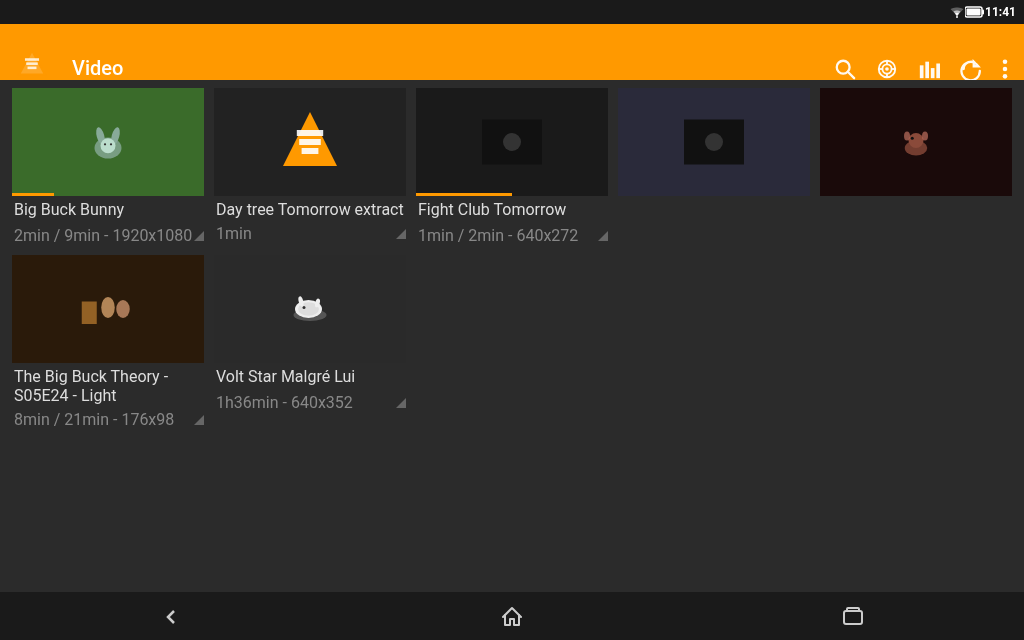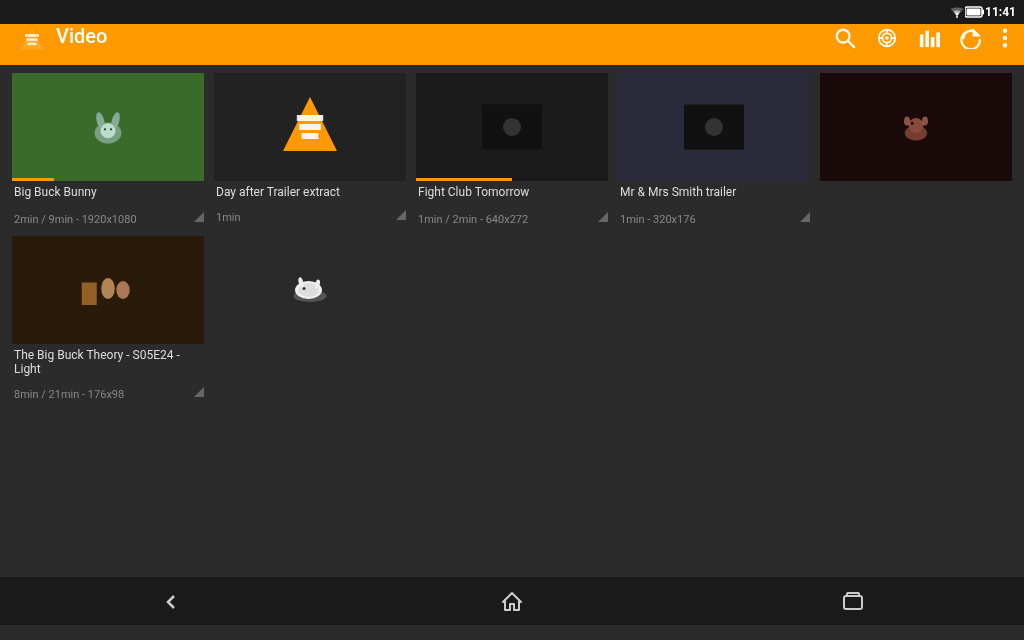--- a/index.html
+++ b/index.html
@@ -29,26 +29,26 @@
       color: #fff;
     }
     .status-time {
       font-size: 12px;
       font-weight: bold;
       color: #fff;
     }
 
     
     .top-bar {
-      height: 41px;
+      height: 56px;
       background: #f90;
       display: flex;
-      align-items: flex-start;
+      align-items: flex-end;
       padding: 0 16px;
-      gap: 8px;
+      gap: 24px;
     }
     .vlc-logo {
       width: 32px;
       height: 32px;
     }
     .top-bar-title {
       font-size: 20px;
       font-weight: 500;
       color: #fff;
       flex: 1;
@@ -106,32 +106,32 @@
       height: 3px;
       background: #f90;
     }
 
     .video-info {
       padding: 4px 2px 0;
       position: relative;
     }
 
     .video-title {
-      font-size: 12px;
+      font-size: 16px;
       color: #ddd;
       line-height: 1.3;
       white-space: nowrap;
       overflow: hidden;
       text-overflow: ellipsis;
     }
 
     .video-meta {
-      font-size: 11px;
+      font-size: 16px;
       color: #888;
-      margin-top: 12px;
+      margin-top: 5px;
       white-space: nowrap;
       overflow: hidden;
       text-overflow: ellipsis;
     }
 
     .expand-corner {
       position: absolute;
       bottom: 4px;
       right: 0;
       width: 0;
@@ -268,21 +268,21 @@
         <svg width="60" height="70" viewBox="0 0 100 110">
       <polygon points="50,5 95,95 5,95" fill="#f90"></polygon>
       <rect x="28" y="35" width="44" height="10" fill="white" opacity="0.9"></rect>
       <rect x="32" y="50" width="36" height="10" fill="white" opacity="0.9"></rect>
       <rect x="36" y="65" width="28" height="10" fill="white" opacity="0.9"></rect>
     </svg>
       </div>
 
     </div>
     <div class="video-info">
-      <div class="video-title" style="white-space:normal;line-height:1.2;">Day after Trailer extract</div>
+      <div class="video-title" style="white-space:normal;line-height:1.2;">Day tree Tomorrow extract</div>
       <div class="video-meta">1min</div>
       <div class="expand-corner"></div>
     </div>
   </div>
       <div class="video-item">
     <div class="video-thumb" style="background:#1a1a1a">
       <div class="video-thumb-inner">
         <svg width="60" height="50" viewBox="0 0 80 60">
       <rect width="80" height="60" fill="#111"></rect>
       <circle cx="40" cy="30" r="12" fill="#333"></circle>
@@ -298,25 +298,20 @@
   </div>
       <div class="video-item">
     <div class="video-thumb" style="background:#2a2a3a">
       <div class="video-thumb-inner">
         <svg width="60" height="50" viewBox="0 0 80 60">
       <rect width="80" height="60" fill="#111"></rect>
       <circle cx="40" cy="30" r="12" fill="#333"></circle>
     </svg>
       </div>
 
-    </div>
-    <div class="video-info">
-      <div class="video-title">Mr &amp; Mrs Smith trailer</div>
-      <div class="video-meta">1min - 320x176</div>
-      <div class="expand-corner"></div>
     </div>
   </div>
       <div class="video-item">
     <div class="video-thumb" style="background:#1a0a0a">
       <div class="video-thumb-inner">
         <svg width="60" height="50" viewBox="0 0 80 60">
       <rect width="80" height="60" fill="#1a0a0a"></rect>
       <ellipse cx="40" cy="38" rx="15" ry="10" fill="#8a4a3a" opacity="0.8"></ellipse>
       <circle cx="40" cy="28" r="10" fill="#8a4a3a"></circle>
       <circle cx="35" cy="25" r="2" fill="#111"></circle>
@@ -353,20 +348,25 @@
       <ellipse cx="40" cy="38" rx="22" ry="8" fill="#555"></ellipse>
       <ellipse cx="38" cy="30" rx="18" ry="12" fill="#eee"></ellipse>
       <ellipse cx="38" cy="30" rx="14" ry="9" fill="#ddd"></ellipse>
       <circle cx="32" cy="28" r="2" fill="#333"></circle>
       <ellipse cx="28" cy="20" rx="3" ry="7" fill="#eee" transform="rotate(-15 28 20)"></ellipse>
       <ellipse cx="50" cy="22" rx="3" ry="6" fill="#eee" transform="rotate(15 50 22)"></ellipse>
     </svg>
       </div>
 
     </div>
+    <div class="video-info">
+      <div class="video-title">Volt Star Malgré Lui</div>
+      <div class="video-meta">1h36min - 640x352</div>
+      <div class="expand-corner"></div>
+    </div>
   </div>
     </div>
 </div>
 
 <div class="nav-bar">
   <span class="nav-btn">
     <svg width="24" height="24" viewBox="0 0 24 24" fill="none" stroke="#ccc" stroke-width="2.5">
       <polyline points="15,6 9,12 15,18"></polyline>
     </svg>
   </span>

